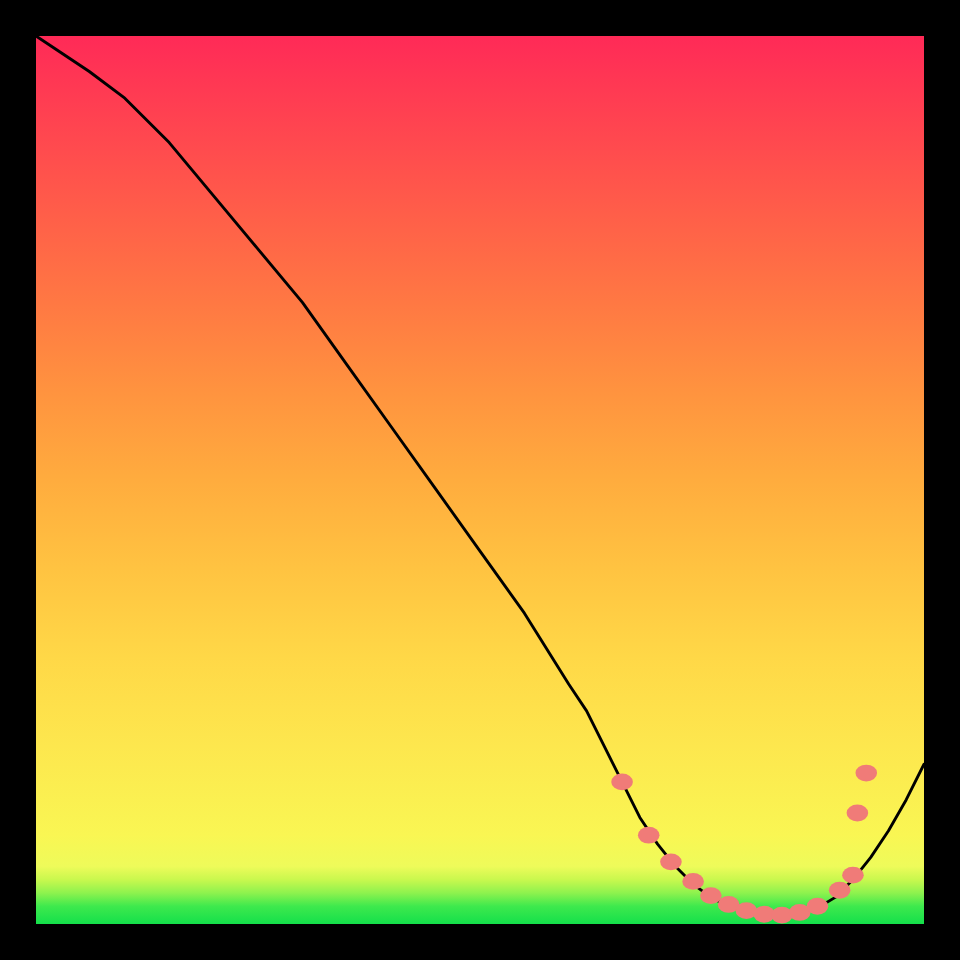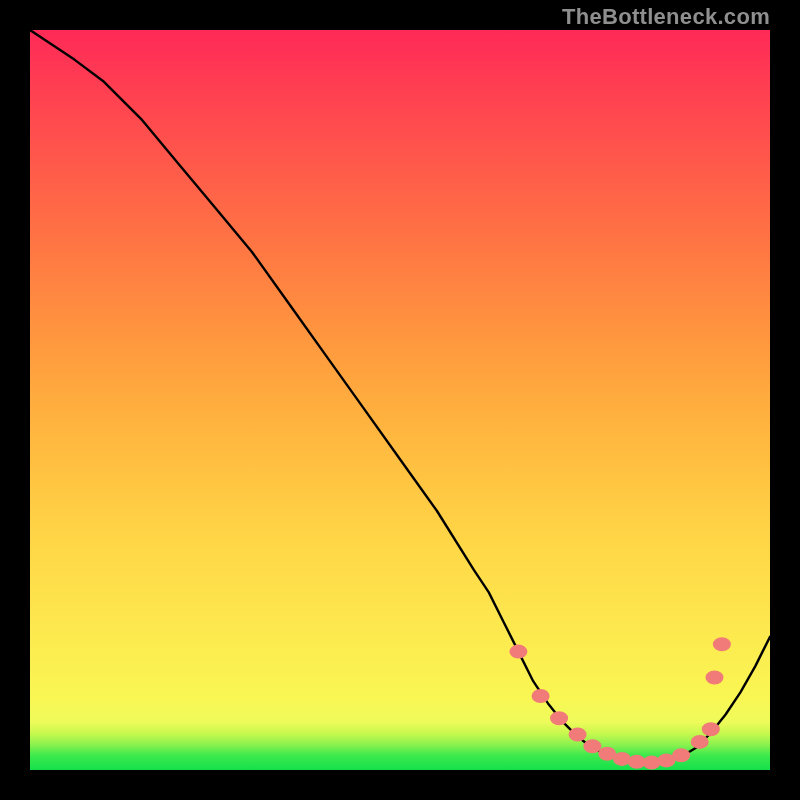--- a/index.html
+++ b/index.html
@@ -60,21 +60,20 @@
     color: #8f8f8f;
     letter-spacing: 0.3px;
     user-select: none;
   }
 </style>
 </head>
 <body>
 
 <div class="stage">
 
-  <div class="watermark">TheBottleneck.com</div>
 
   <div class="plot-area">
 
     <svg class="curve-layer" viewBox="0 0 740 740" preserveAspectRatio="none">
       <path id="curve-path" fill="none" d="M 0.00 0.00 L 22.20 14.80 L 44.40 29.60 L 74.00 51.80 L 111.00 88.80 L 148.00 133.20 L 185.00 177.60 L 222.00 222.00 L 259.00 273.80 L 296.00 325.60 L 333.00 377.40 L 370.00 429.20 L 407.00 481.00 L 444.00 540.20 L 458.80 562.40 L 473.60 592.00 L 488.40 621.60 L 503.20 651.20 L 518.00 673.40 L 532.80 691.90 L 547.60 706.70 L 562.40 717.80 L 577.20 725.20 L 592.00 730.38 L 606.80 732.60 L 621.60 732.60 L 636.40 731.12 L 651.20 726.68 L 666.00 717.80 L 680.80 703.00 L 695.60 684.50 L 710.40 662.30 L 725.20 636.40 L 740.00 606.80" stroke="#000000" stroke-width="2.4" stroke-linejoin="round" stroke-linecap="round"></path>
       <g id="marker-group">
           <ellipse cx="488.40" cy="621.60" rx="9" ry="7" fill="#f07b78"></ellipse>
           <ellipse cx="510.60" cy="666.00" rx="9" ry="7" fill="#f07b78"></ellipse>
           <ellipse cx="529.10" cy="688.20" rx="9" ry="7" fill="#f07b78"></ellipse>
           <ellipse cx="547.60" cy="704.48" rx="9" ry="7" fill="#f07b78"></ellipse>

